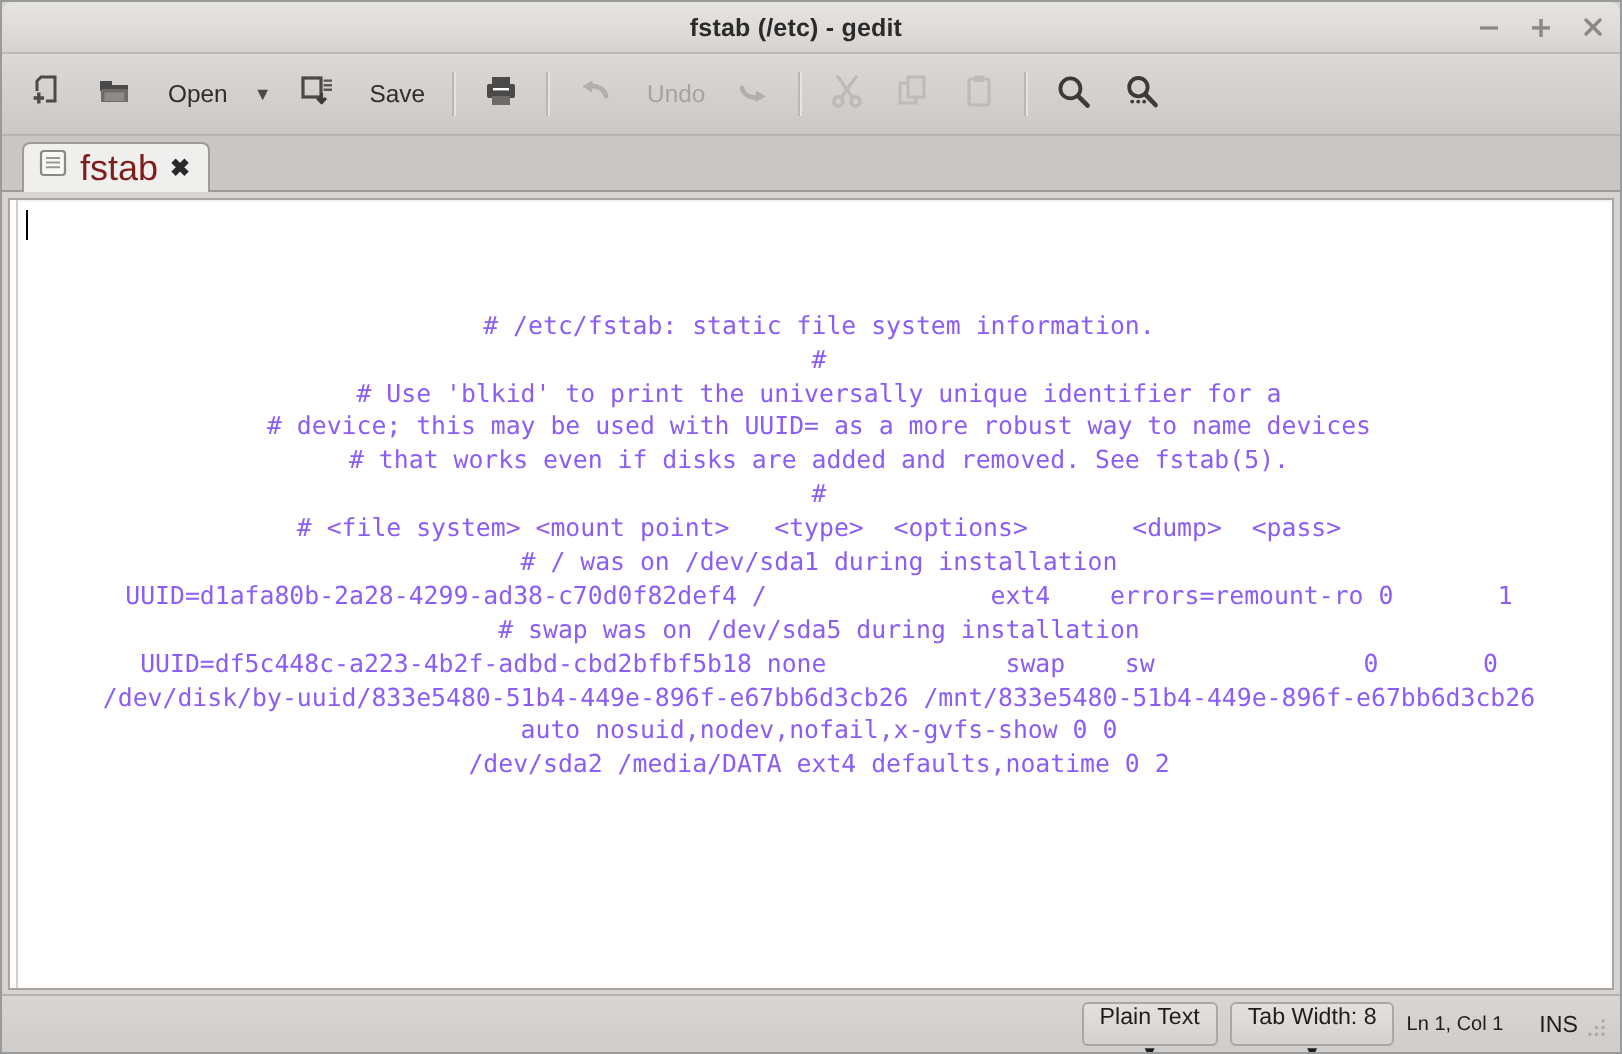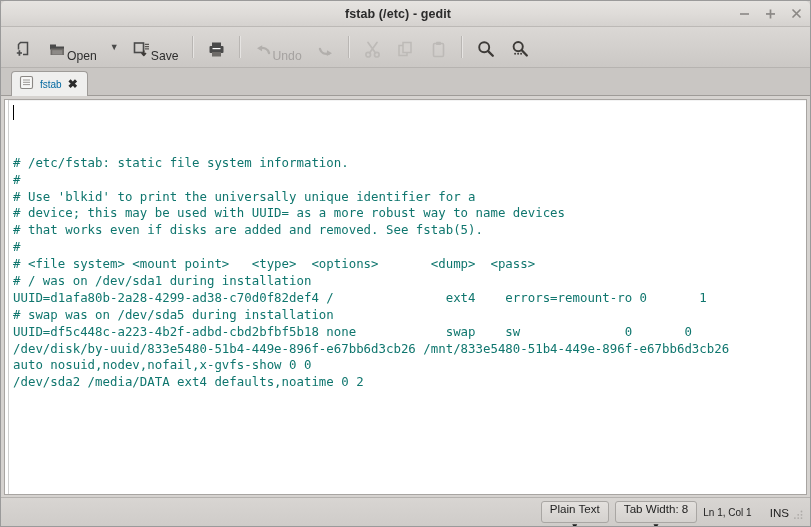--- a/index.html
+++ b/index.html
@@ -85,24 +85,24 @@
     min-height: 40px;
     background: linear-gradient(to bottom, #dbd8d5 0%, #d3d0cd 50%, #cbc8c5 100%);
     border-bottom: 1px solid #b6b3b0;
     display: flex;
     align-items: center;
     padding: 0 6px;
     gap: 0px;
   }
   .tb-btn {
     display: flex;
-    align-items: flex-end;
+    align-items: center;
     height: 30px;
     padding: 0 7px;
-    gap: 0;
+    gap: 17px;
     border-radius: 3px;
     cursor: default;
     color: #2e2e2e;
     font-size: 12.2px;
   }
   .tb-btn.disabled { color: #a5a2a0; }
   .tb-sep {
     width: 1px;
     height: 22px;
     background: #b9b6b3;
@@ -137,22 +137,22 @@
     background: #efefee;
     border: 1px solid #9e9b98;
     border-bottom: none;
     border-top-left-radius: 4px;
     border-top-right-radius: 4px;
     cursor: default;
     position: relative;
     top: 1px;
   }
   .tab-label {
-    font-size: 10px;
-    color: #0369a1;
+    font-size: 18px;
+    color: #7f1d1d;
   }
   .tab-close {
     font-size: 12px;
     color: #2a2a2a;
     font-weight: bold;
     line-height: 1;
     cursor: default;
   }
 
   
@@ -179,24 +179,25 @@
     background: #ffffff;
     border-right: 1px solid #cfcfcf;
     flex: 0 0 3px;
   }
   .text-area {
     flex: 1;
     padding: 4px 0 0 4px;
     font-family: "DejaVu Sans Mono", "Liberation Mono", monospace;
     font-size: 12.4px;
     line-height: 16.9px;
-    color: #0f766e;
+    color: #8b5cf6;
     white-space: pre;
     overflow: hidden;
     position: relative;
+    text-align: center;
   }
   .caret {
     position: absolute;
     left: 4px;
     top: 5px;
     width: 1px;
     height: 15px;
     background: #000;
   }
   .code-line { height: 16.9px; }

